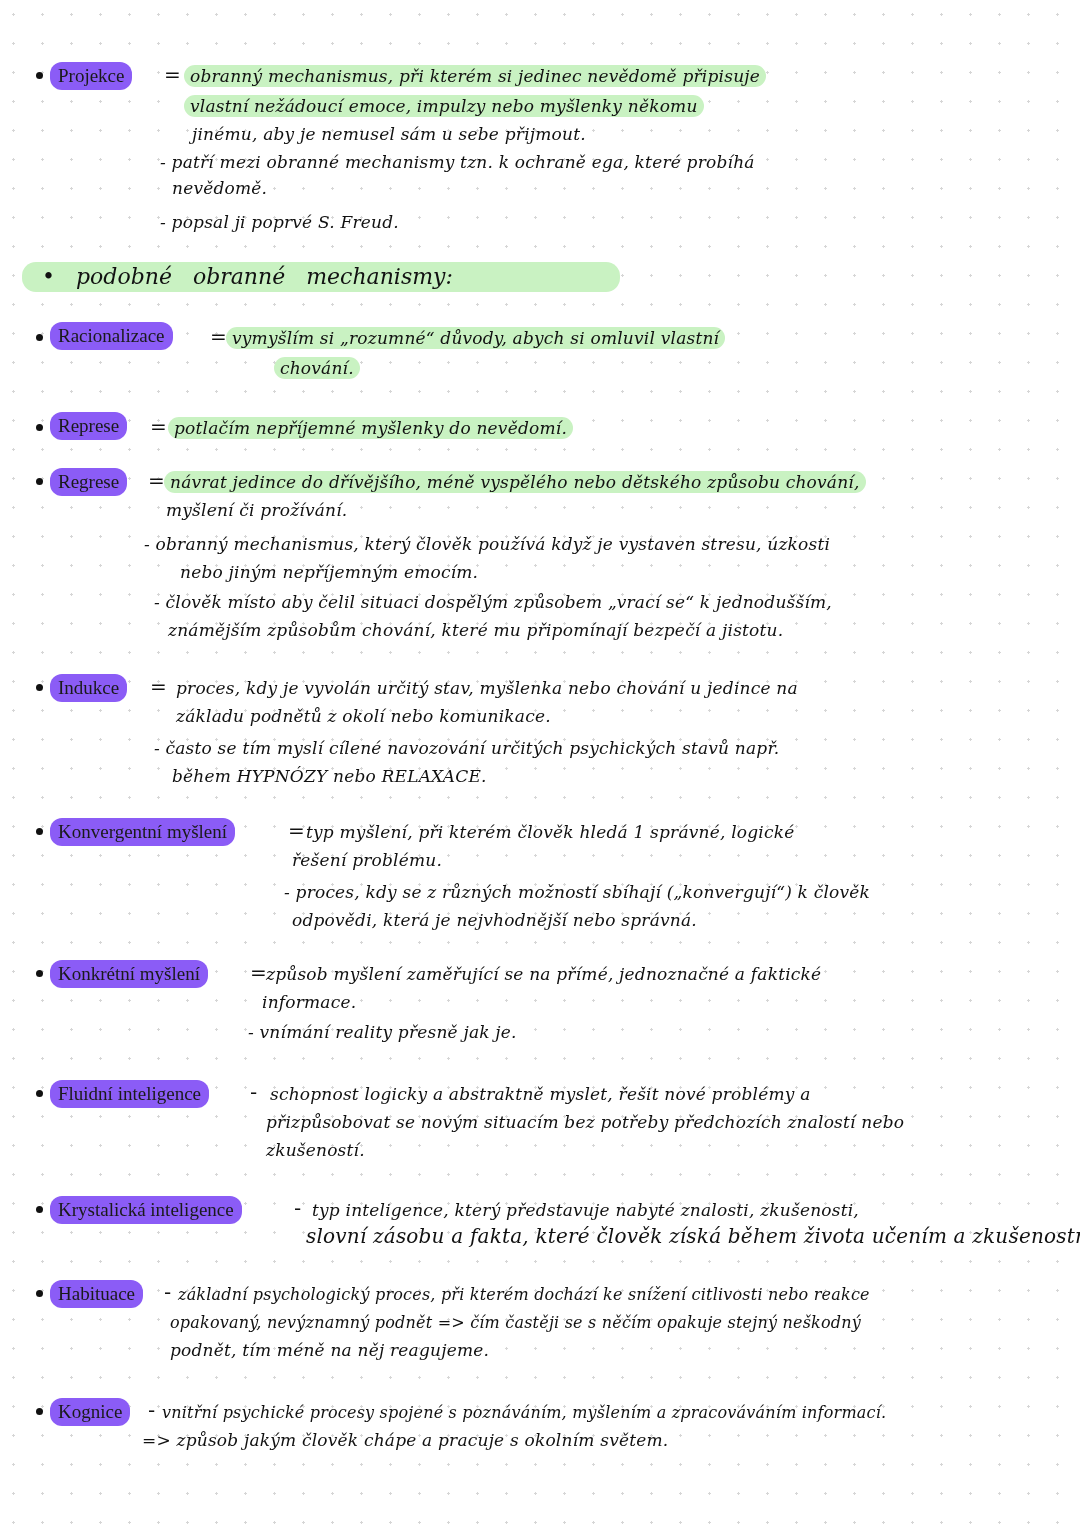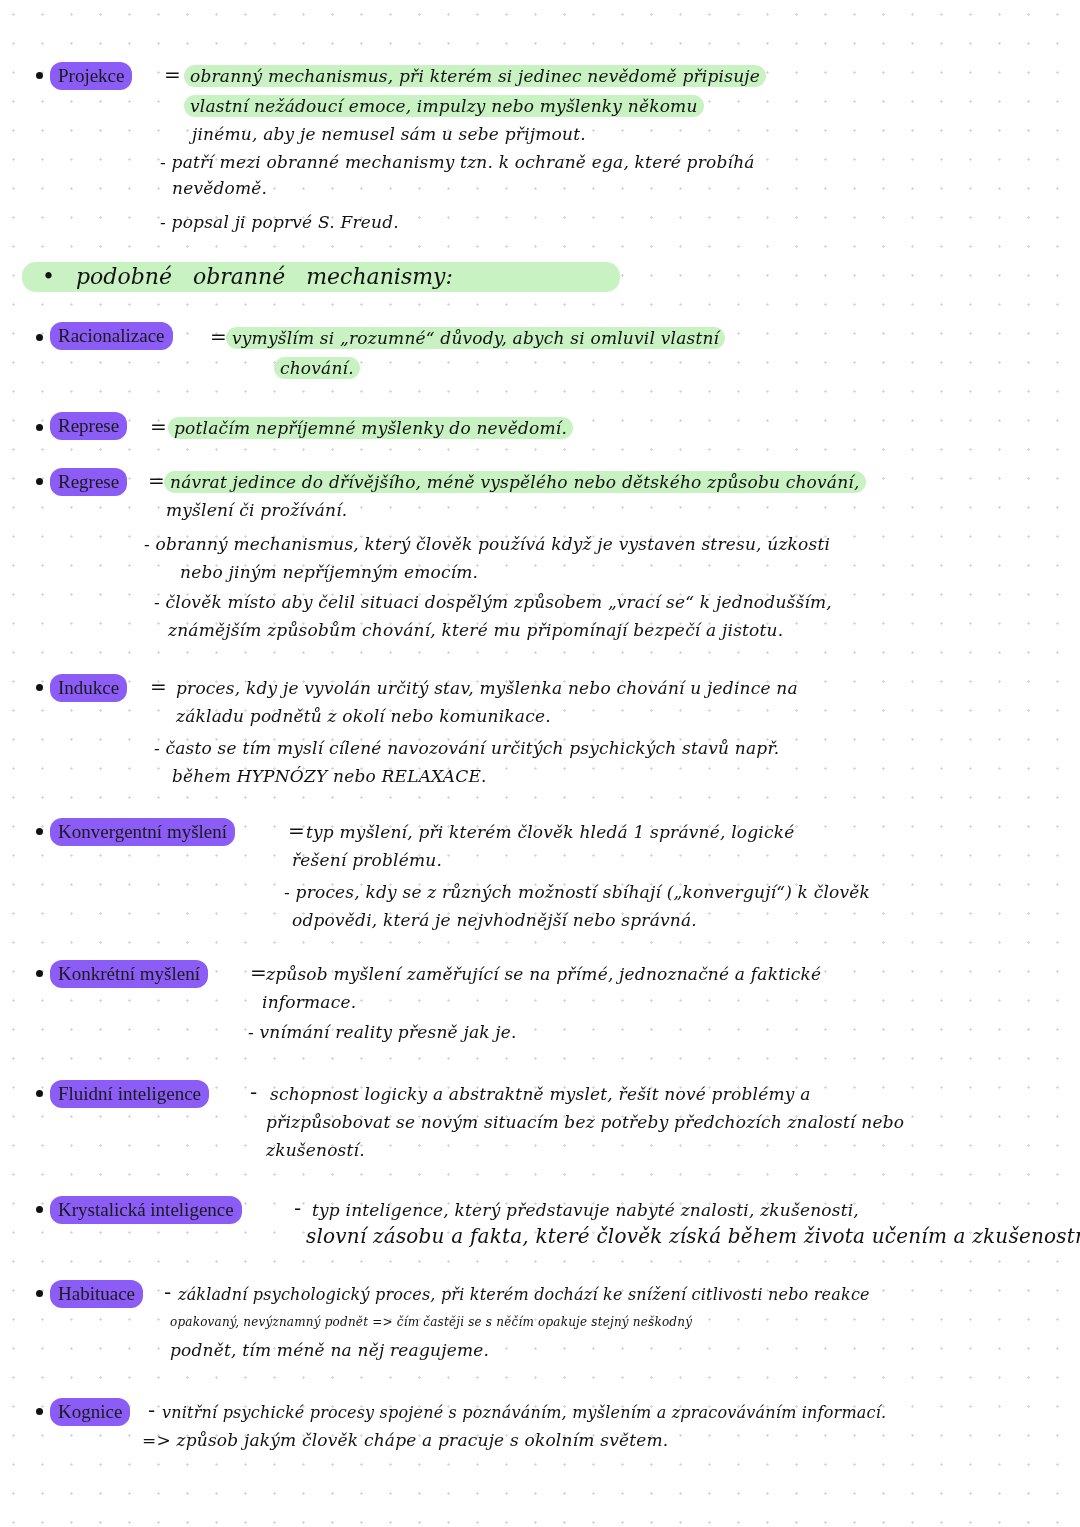--- a/index.html
+++ b/index.html
@@ -158,21 +158,21 @@
     <span class="line" style="left:270px;top:26px;font-size:20px;text-align:right;">slovní zásobu a fakta, které člověk získá během života učením a zkušenostmi.</span>
   </div>
 </div>
 
 <div class="entry" style="top:1280px;height:90px;">
   <span class="bullet" style="top:10px;"></span>
   <span class="term" style="top:0px;">Habituace</span>
   <span class="sep" style="left:128px;top:0px;">-</span>
   <div class="hand">
     <span class="line" style="left:142px;top:0px;font-size:16px;">základní psychologický proces, při kterém dochází ke snížení citlivosti nebo reakce</span>
-    <span class="line" style="left:134px;top:28px;font-size:12px;">opakovaný, nevýznamný podnět =&gt; čím častěji se s něčím opakuje stejný neškodný</span>
+    <span class="line" style="left:134px;top:28px;font-size:16px;">opakovaný, nevýznamný podnět =&gt; čím častěji se s něčím opakuje stejný neškodný</span>
     <span class="line" style="left:134px;top:56px;">podnět, tím méně na něj reagujeme.</span>
   </div>
 </div>
 
 <div class="entry" style="top:1398px;height:60px;">
   <span class="bullet" style="top:10px;"></span>
   <span class="term" style="top:0px;">Kognice</span>
   <span class="sep" style="left:112px;top:0px;">-</span>
   <div class="hand">
     <span class="line" style="left:126px;top:0px;font-size:16px;">vnitřní psychické procesy spojené s poznáváním, myšlením a zpracováváním informací.</span>

